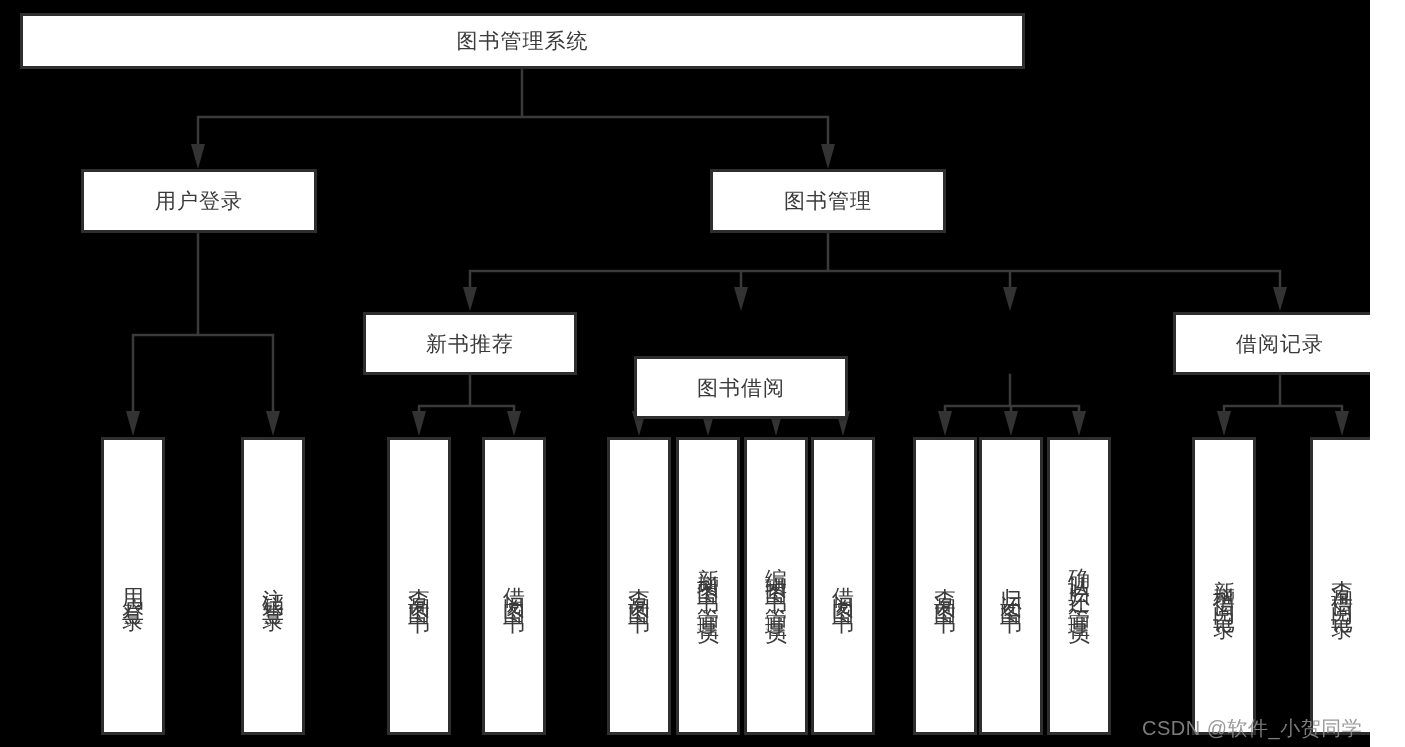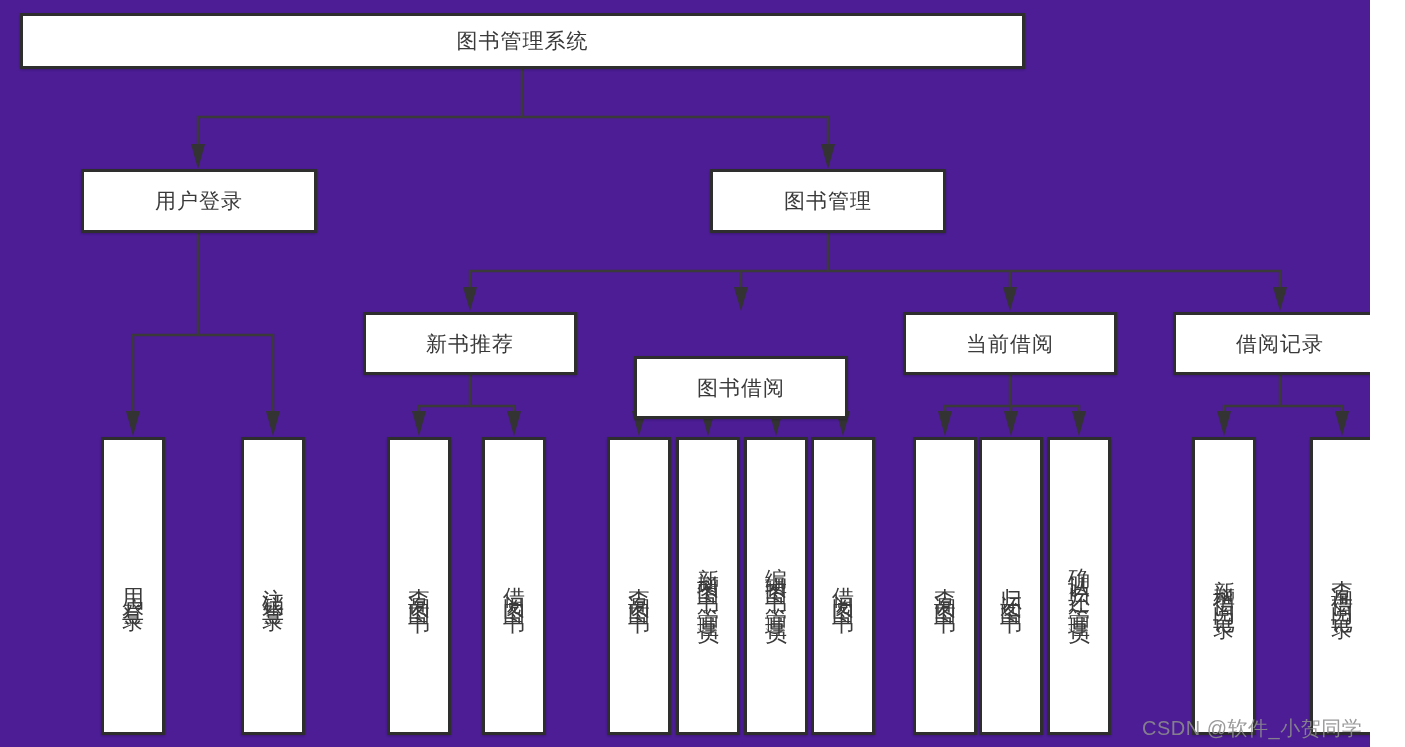--- a/index.html
+++ b/index.html
@@ -5,21 +5,21 @@
   html, body {
     margin: 0; padding: 0;
     background: #ffffff;
     font-family: "Liberation Sans", "DejaVu Sans", sans-serif;
   }
   .canvas {
     position: relative;
     width: 1370px;
     height: 747px;
     overflow: hidden;
-    background: #4c1d95;
+    background: #000000;
   }
   .wires {
     position: absolute;
     left: 0; top: 0;
     z-index: 1;
   }
   .box {
     position: absolute;
     box-sizing: border-box;
     background: #ffffff;
@@ -109,21 +109,20 @@
     </g>
   </svg>
 
   <div class="box root">图书管理系统</div>
 
   <div class="box lvl2" style="left:81px; width:236px;">用户登录</div>
   <div class="box lvl3" style="left:363px; width:214px;">新书推荐</div>
 
   <div class="box lvl2" style="left:710px; width:236px;">图书管理</div>
   <div class="box lvl3" style="left:634px; width:214px;margin-top:44px;">图书借阅</div>
-  <div class="box lvl3" style="left:903px; width:214px;">当前借阅</div>
   <div class="box lvl3" style="left:1173px; width:214px;">借阅记录</div>
 
   <div class="box leaf" style="left:101px;">用户登录</div>
   <div class="box leaf" style="left:241px;">注销登录</div>
 
   <div class="box leaf" style="left:387px;">查询图书</div>
   <div class="box leaf" style="left:482px;">借阅图书</div>
 
   <div class="box leaf" style="left:607px;">查询图书</div>
   <div class="box leaf" style="left:676px;">新增图书（管理员）</div>

